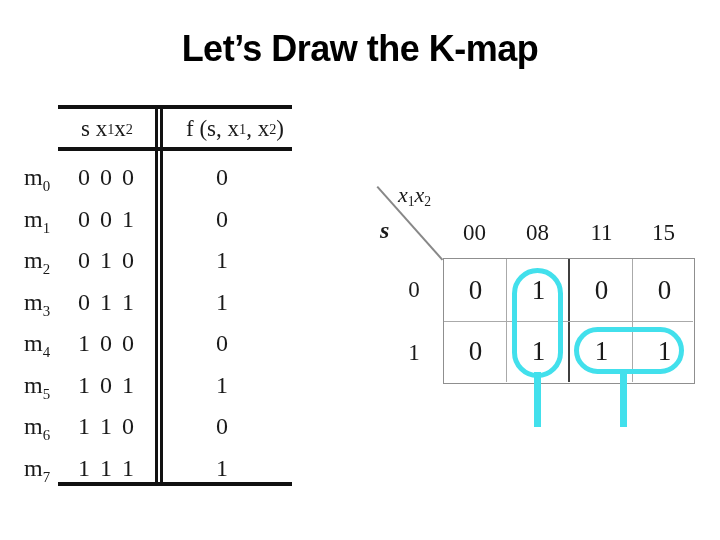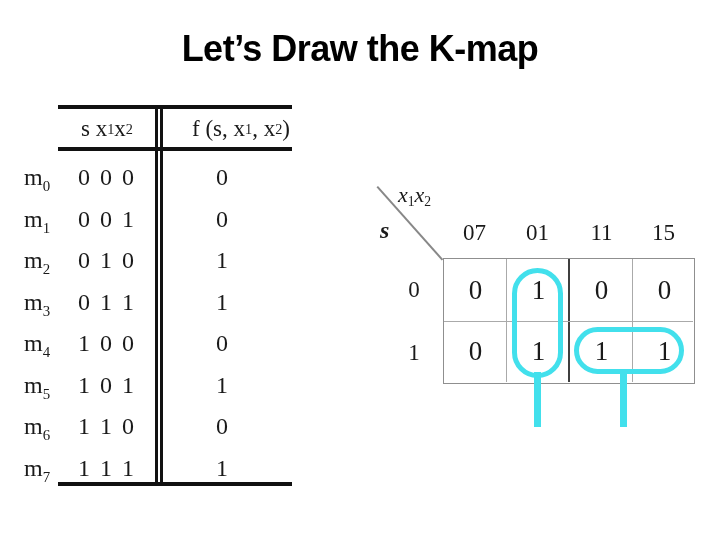--- a/index.html
+++ b/index.html
@@ -64,21 +64,21 @@
     <div class="rule rule-h" style="top:482px"></div>
     <div class="dblv" style="left:155px"></div>
     <div class="dblv" style="left:160px"></div>
 
     <div class="tt-head-cell" style="left:58px; width:98px;">
       <span class="ital">s x</span>
         <span class="subi">1</span>
         <span class="ital"> x</span>
         <span class="subi">2</span>
     </div>
-    <div class="tt-head-cell" style="left:179px; width:124px;align-items:center;">
+    <div class="tt-head-cell" style="left:173px; width:124px;align-items:center;">
       <span class="ital">f (s, x</span>
         <span class="subi">1</span>
         <span class="ital">, x</span>
         <span class="subi">2</span>
         <span class="ital">)</span>
     </div>
 
     <div class="t-row" style="top:156px">
       <span class="mlbl">
           <span class="ital">m</span>
@@ -145,22 +145,22 @@
     </div>
   </div>
 
   <div>
     <div class="diag"></div>
     <div class="kvar-top">
       <span class="ital">x</span><span class="subi">1</span><span class="ital">x</span><span class="subi">2</span>
     </div>
     <div class="kvar-left">s</div>
 
-    <div class="kcolhdr" style="left:443px">07</div>
-    <div class="kcolhdr" style="left:506px">01</div>
+    <div class="kcolhdr" style="left:443px">00</div>
+    <div class="kcolhdr" style="left:506px">08</div>
     <div class="kcolhdr" style="left:570px">11</div>
     <div class="kcolhdr" style="left:632px">15</div>
 
     <div class="krowhdr" style="top:258px">0</div>
     <div class="krowhdr" style="top:321px">1</div>
 
     <div class="kgrid">
       <div class="kline kv1"></div>
       <div class="kline kv2"></div>
       <div class="kline kv3"></div>

